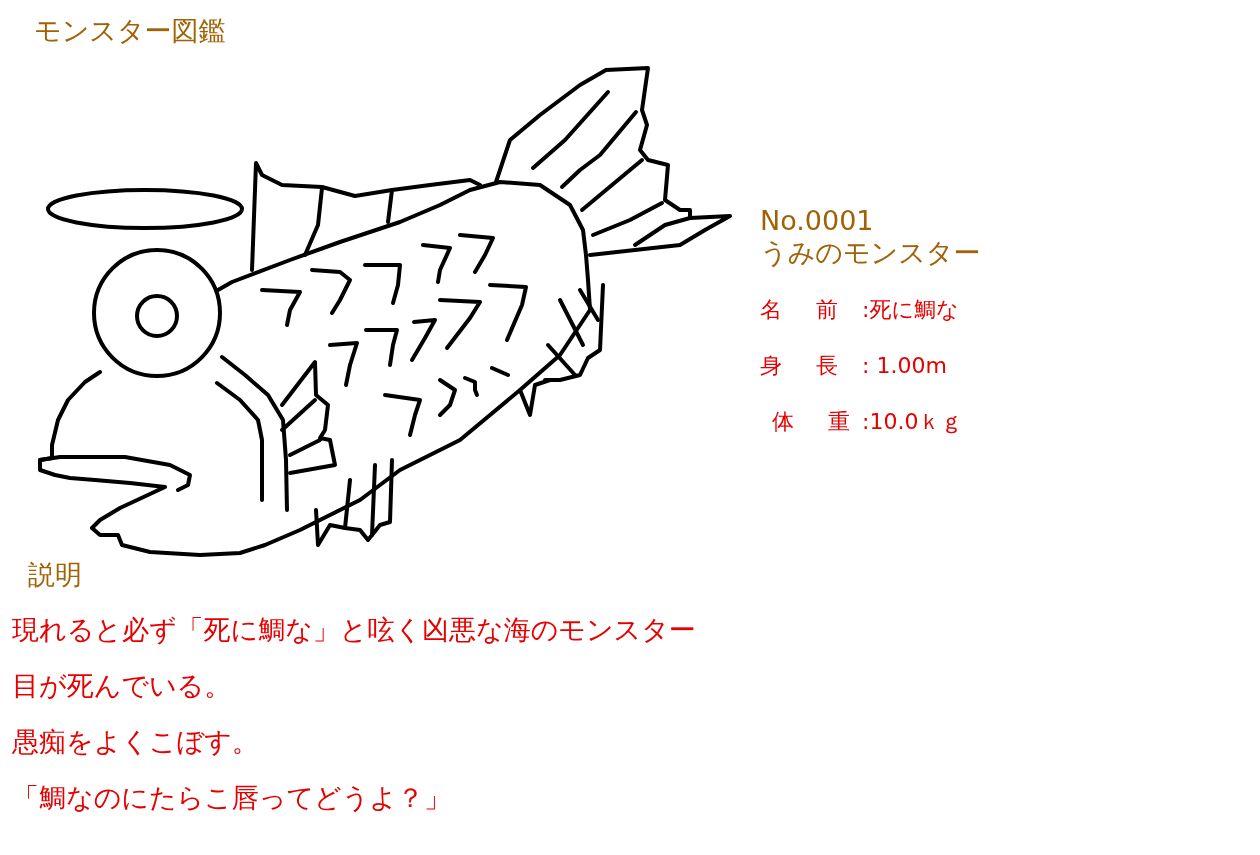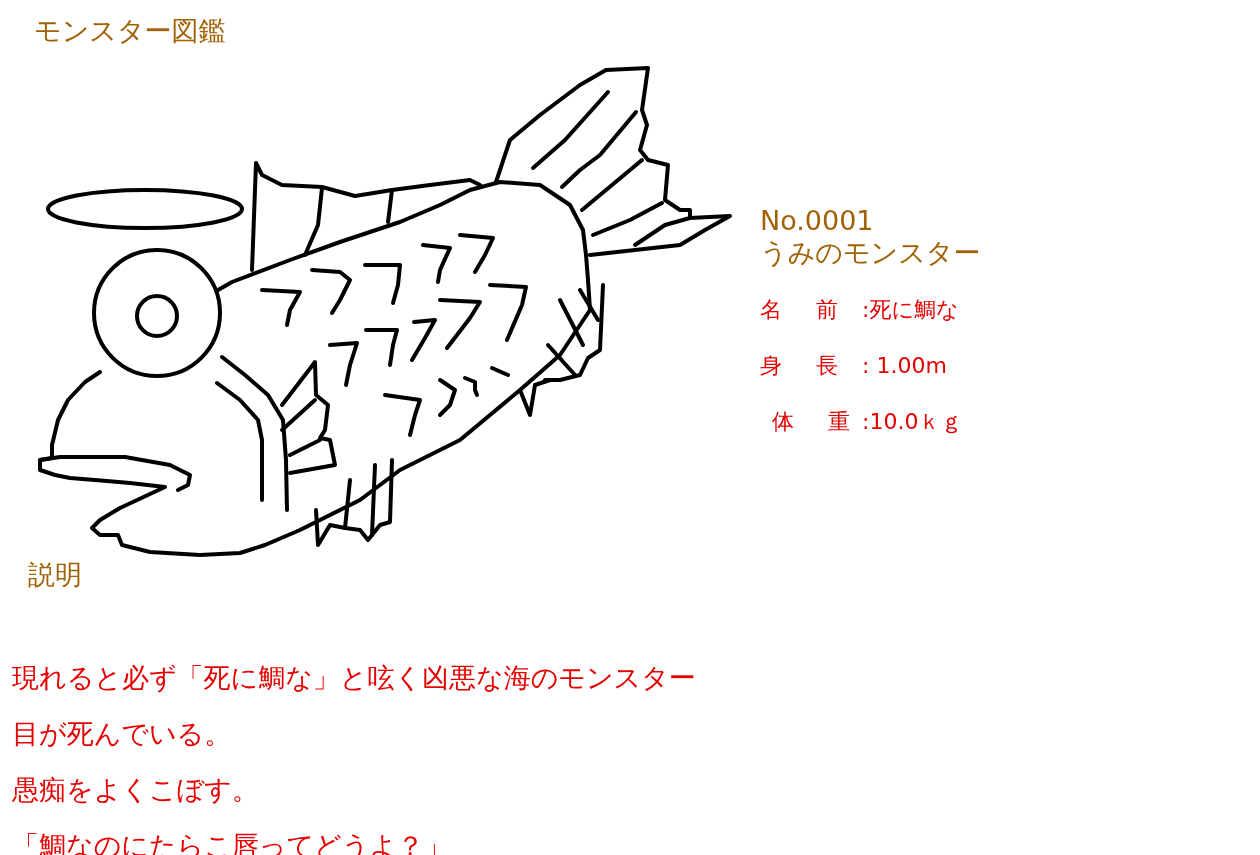--- a/index.html
+++ b/index.html
@@ -6,21 +6,21 @@
     body { width: 1260px; height: 855px; position: relative; overflow: hidden;
            font-family: "DejaVu Sans", sans-serif; color: #e60000; }
     .txt { position: absolute; white-space: nowrap; color: #a16207; font-size: 27px; line-height: 32px; }
     #title { left: 34px; top: 15px; }
     #drawing { position: absolute; left: 0; top: 0; }
     .stat-row { position: absolute; left: 760px; white-space: nowrap; font-size: 22px; line-height: 32px; }
     .stat-row .lbl { display: inline-block; width: 102px; letter-spacing: 0; }
     .stat-row .lbl span { display: inline-block; }
     .stat-row .lbl .c2 { margin-left: 34px; }
     #desc-head { left: 28px; top: 559px; }
-    .desc-line { position: absolute; left: 12px; white-space: nowrap; font-size: 27px; line-height: 32px; margin-top: 48px; }
+    .desc-line { position: absolute; left: 12px; white-space: nowrap; font-size: 27px; line-height: 32px; }
   </style>
 </head>
 <body>
 
 <div id="title" class="txt">モンスター図鑑</div>
 
 <svg id="drawing" width="760" height="560" viewBox="0 0 760 560" fill="none" stroke="#000" stroke-width="4" stroke-linecap="round" stroke-linejoin="round">
 
   <ellipse cx="145" cy="209" rx="97" ry="19"></ellipse>
 

